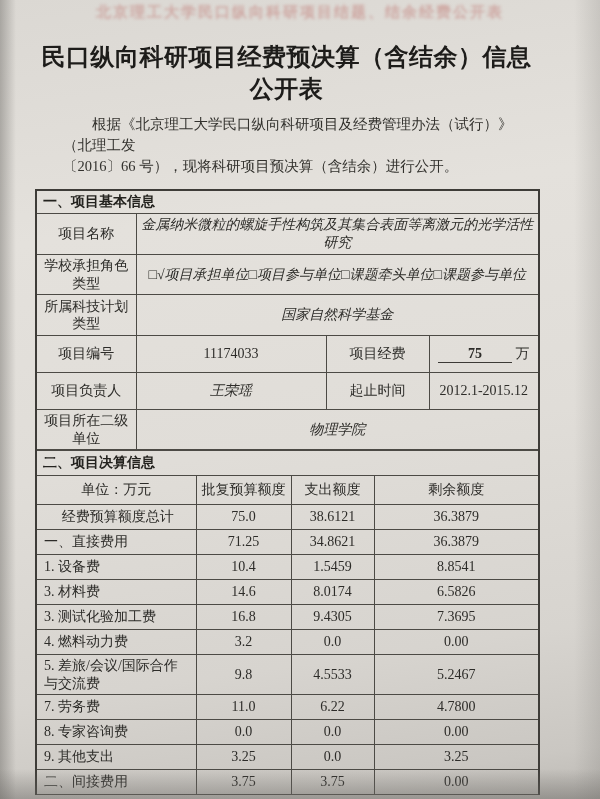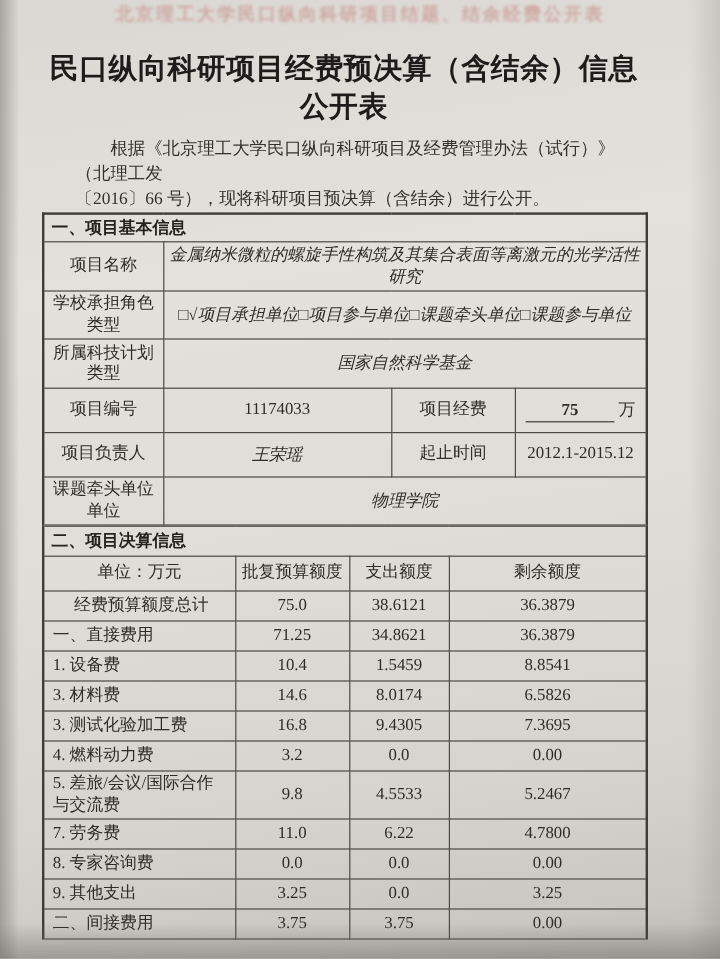--- a/index.html
+++ b/index.html
@@ -28,21 +28,21 @@
   }
   .intro{margin-top:9px;font-size:14.5px;line-height:1.45;color:#32312d;margin-left:28px;}
   .intro .l1{text-indent:2em;}
   table{width:503px;border-collapse:collapse;table-layout:fixed;}
   table{border:2px solid #3e3c38;}
   td{border:1px solid #4c4a45;font-size:14px;padding:2px 4px;vertical-align:middle;overflow:hidden;}
   .sec-head td{
     font-family:"Liberation Sans","DejaVu Sans",sans-serif;font-weight:bold;
     font-size:14px;padding:2px 6px;height:18px;text-align:left;color:#24231f;
   }
-  #info-table{border-bottom:none;}
+  #info-table{margin-top:12px;border-bottom:none;}
   #budget-table{border-top:none;border-bottom:none;}
   .lblc{text-align:center;line-height:1.25;}
   .valc{text-align:center;}
   .kaiti{font-style:italic;}
   .num{text-align:center;font-family:"Liberation Serif","DejaVu Serif",serif;}
   .b-lbl{text-align:left;padding-left:7px;line-height:1.25;}
   .b-lbl-center{text-align:center;}
   #budget-table td{height:20px;font-family:Liberation Serif, serif;}
   #budget-table tr.head td{height:24px;}
   .funding-line{display:inline-block;min-width:74px;border-bottom:1px solid #3c3a36;text-align:center;font-weight:bold;}
@@ -101,21 +101,21 @@
         </td>
       </tr>
       <tr>
         <td class="lblc" style="height:32px">项目负责人</td>
         <td class="valc kaiti">王荣瑶</td>
         <td class="lblc">起止时间</td>
         <td class="valc num">2012.1-2015.12</td>
       </tr>
       <tr>
         <td class="lblc" style="height:34px">
-          <div>课题牵头单位</div>
+          <div>项目所在二级</div>
           <div>单位</div>
         </td>
         <td colspan="3" class="valc kaiti">物理学院</td>
       </tr>
     </tbody>
       </table>
 
     <table id="budget-table">
       <colgroup>
           <col style="width:160px">

